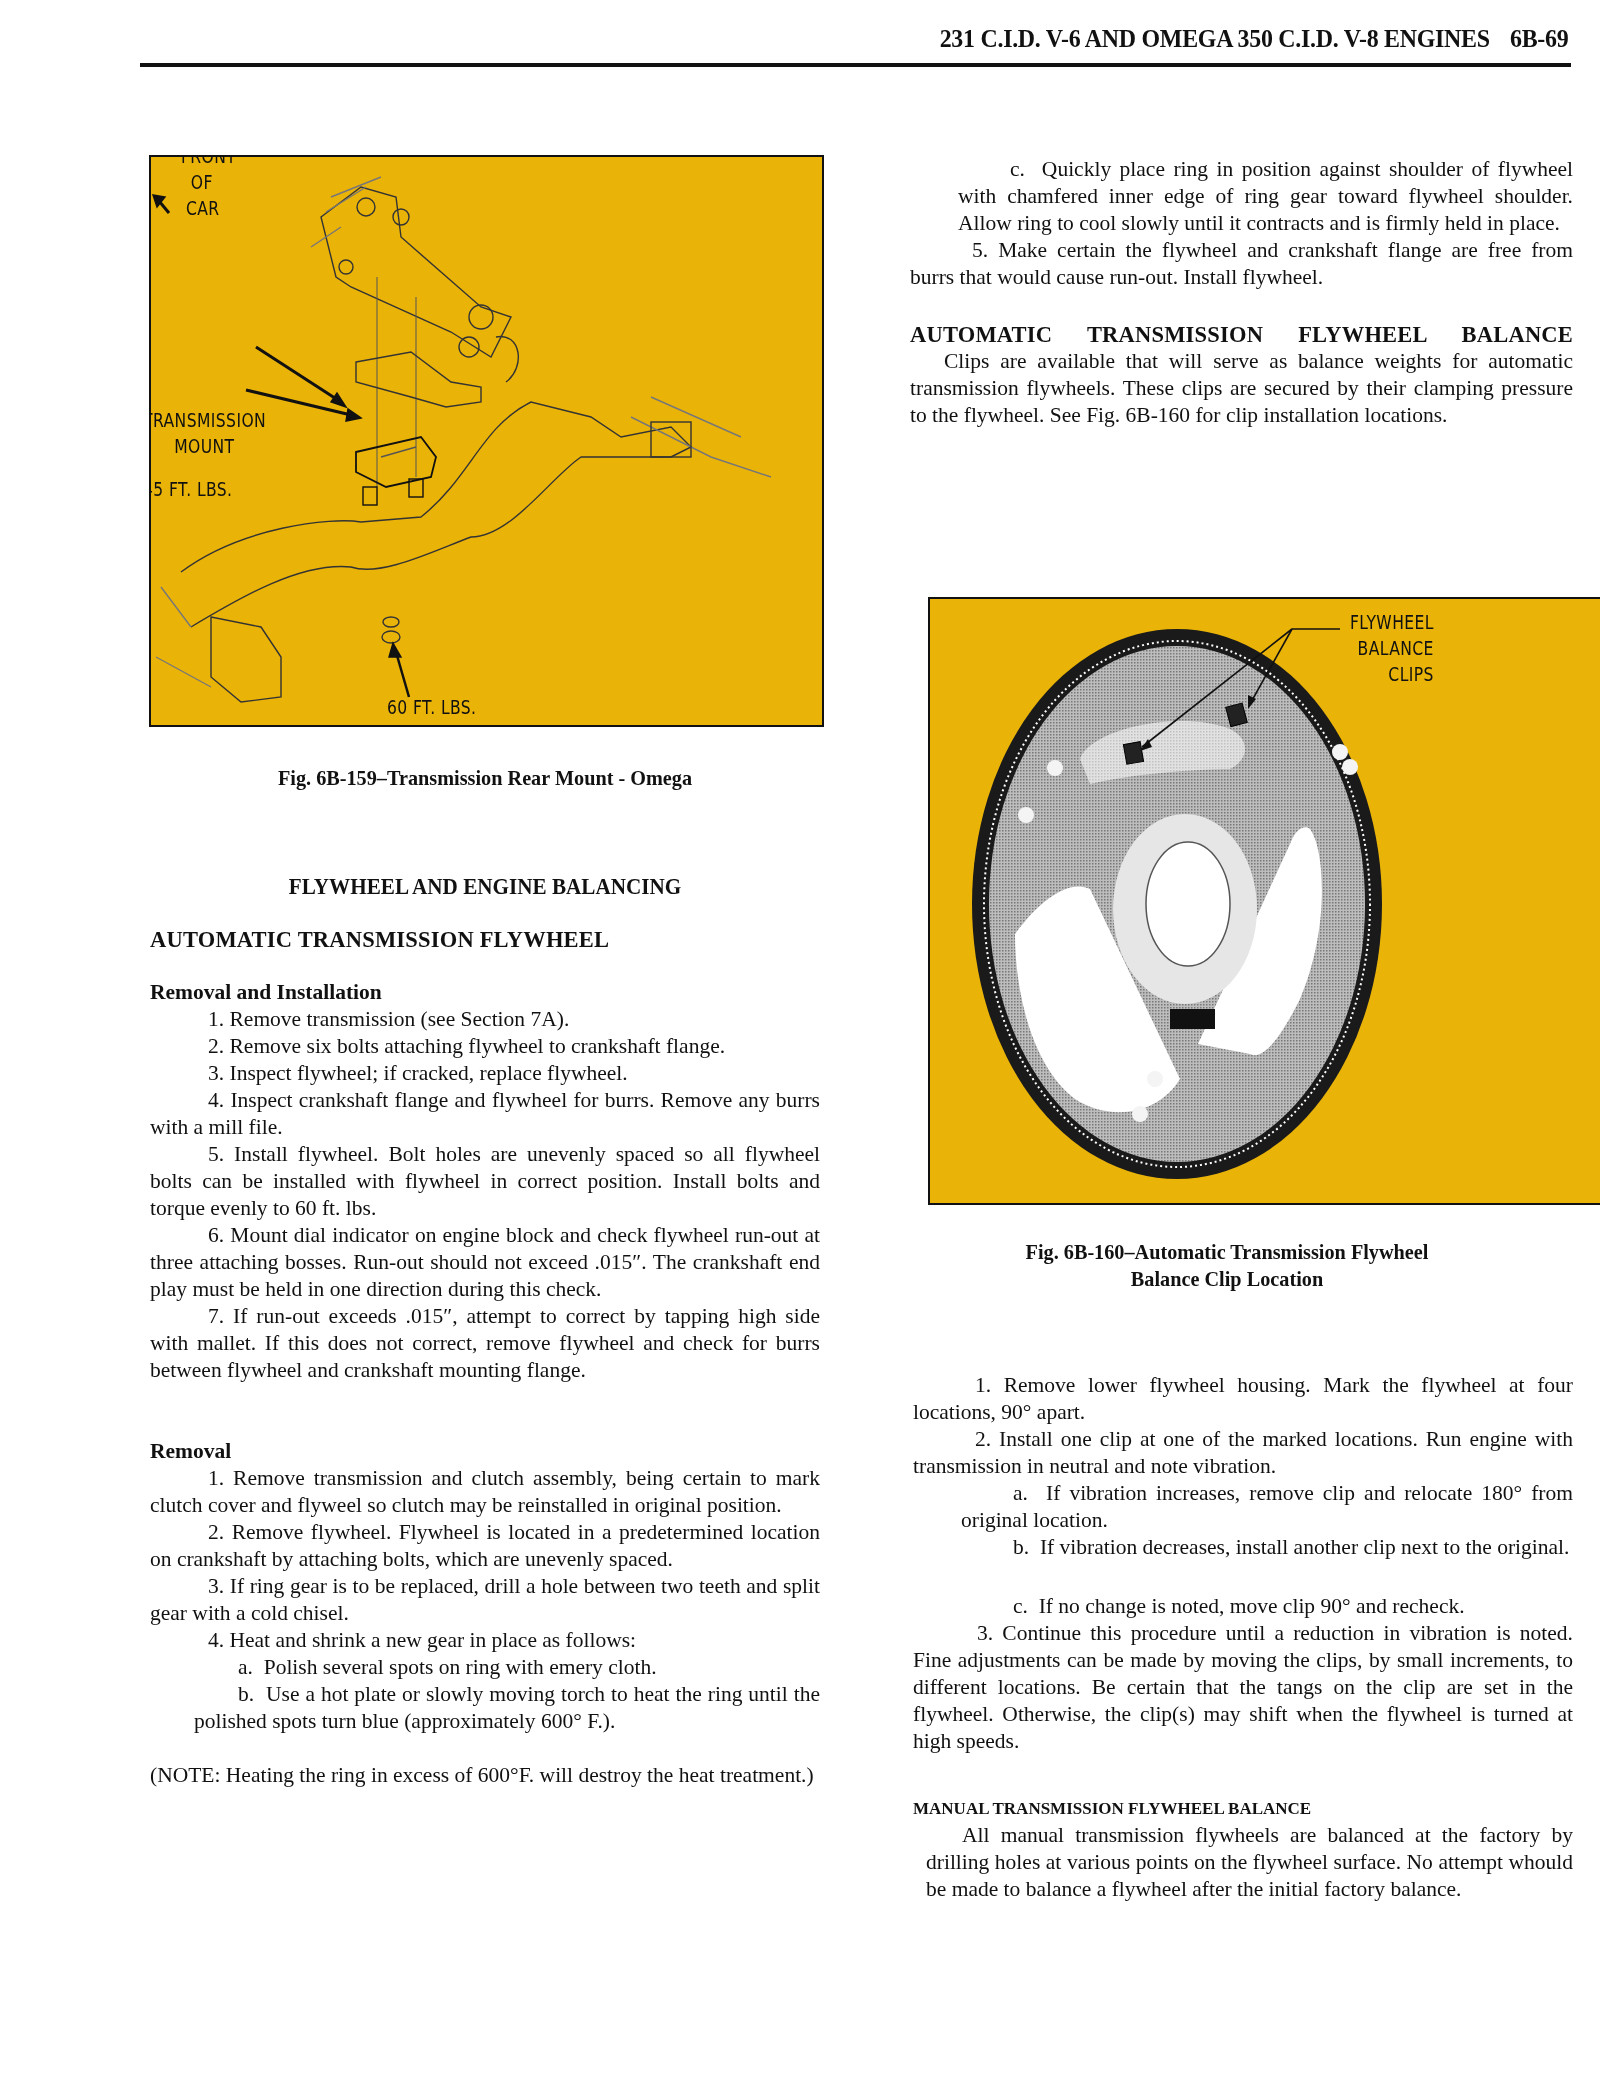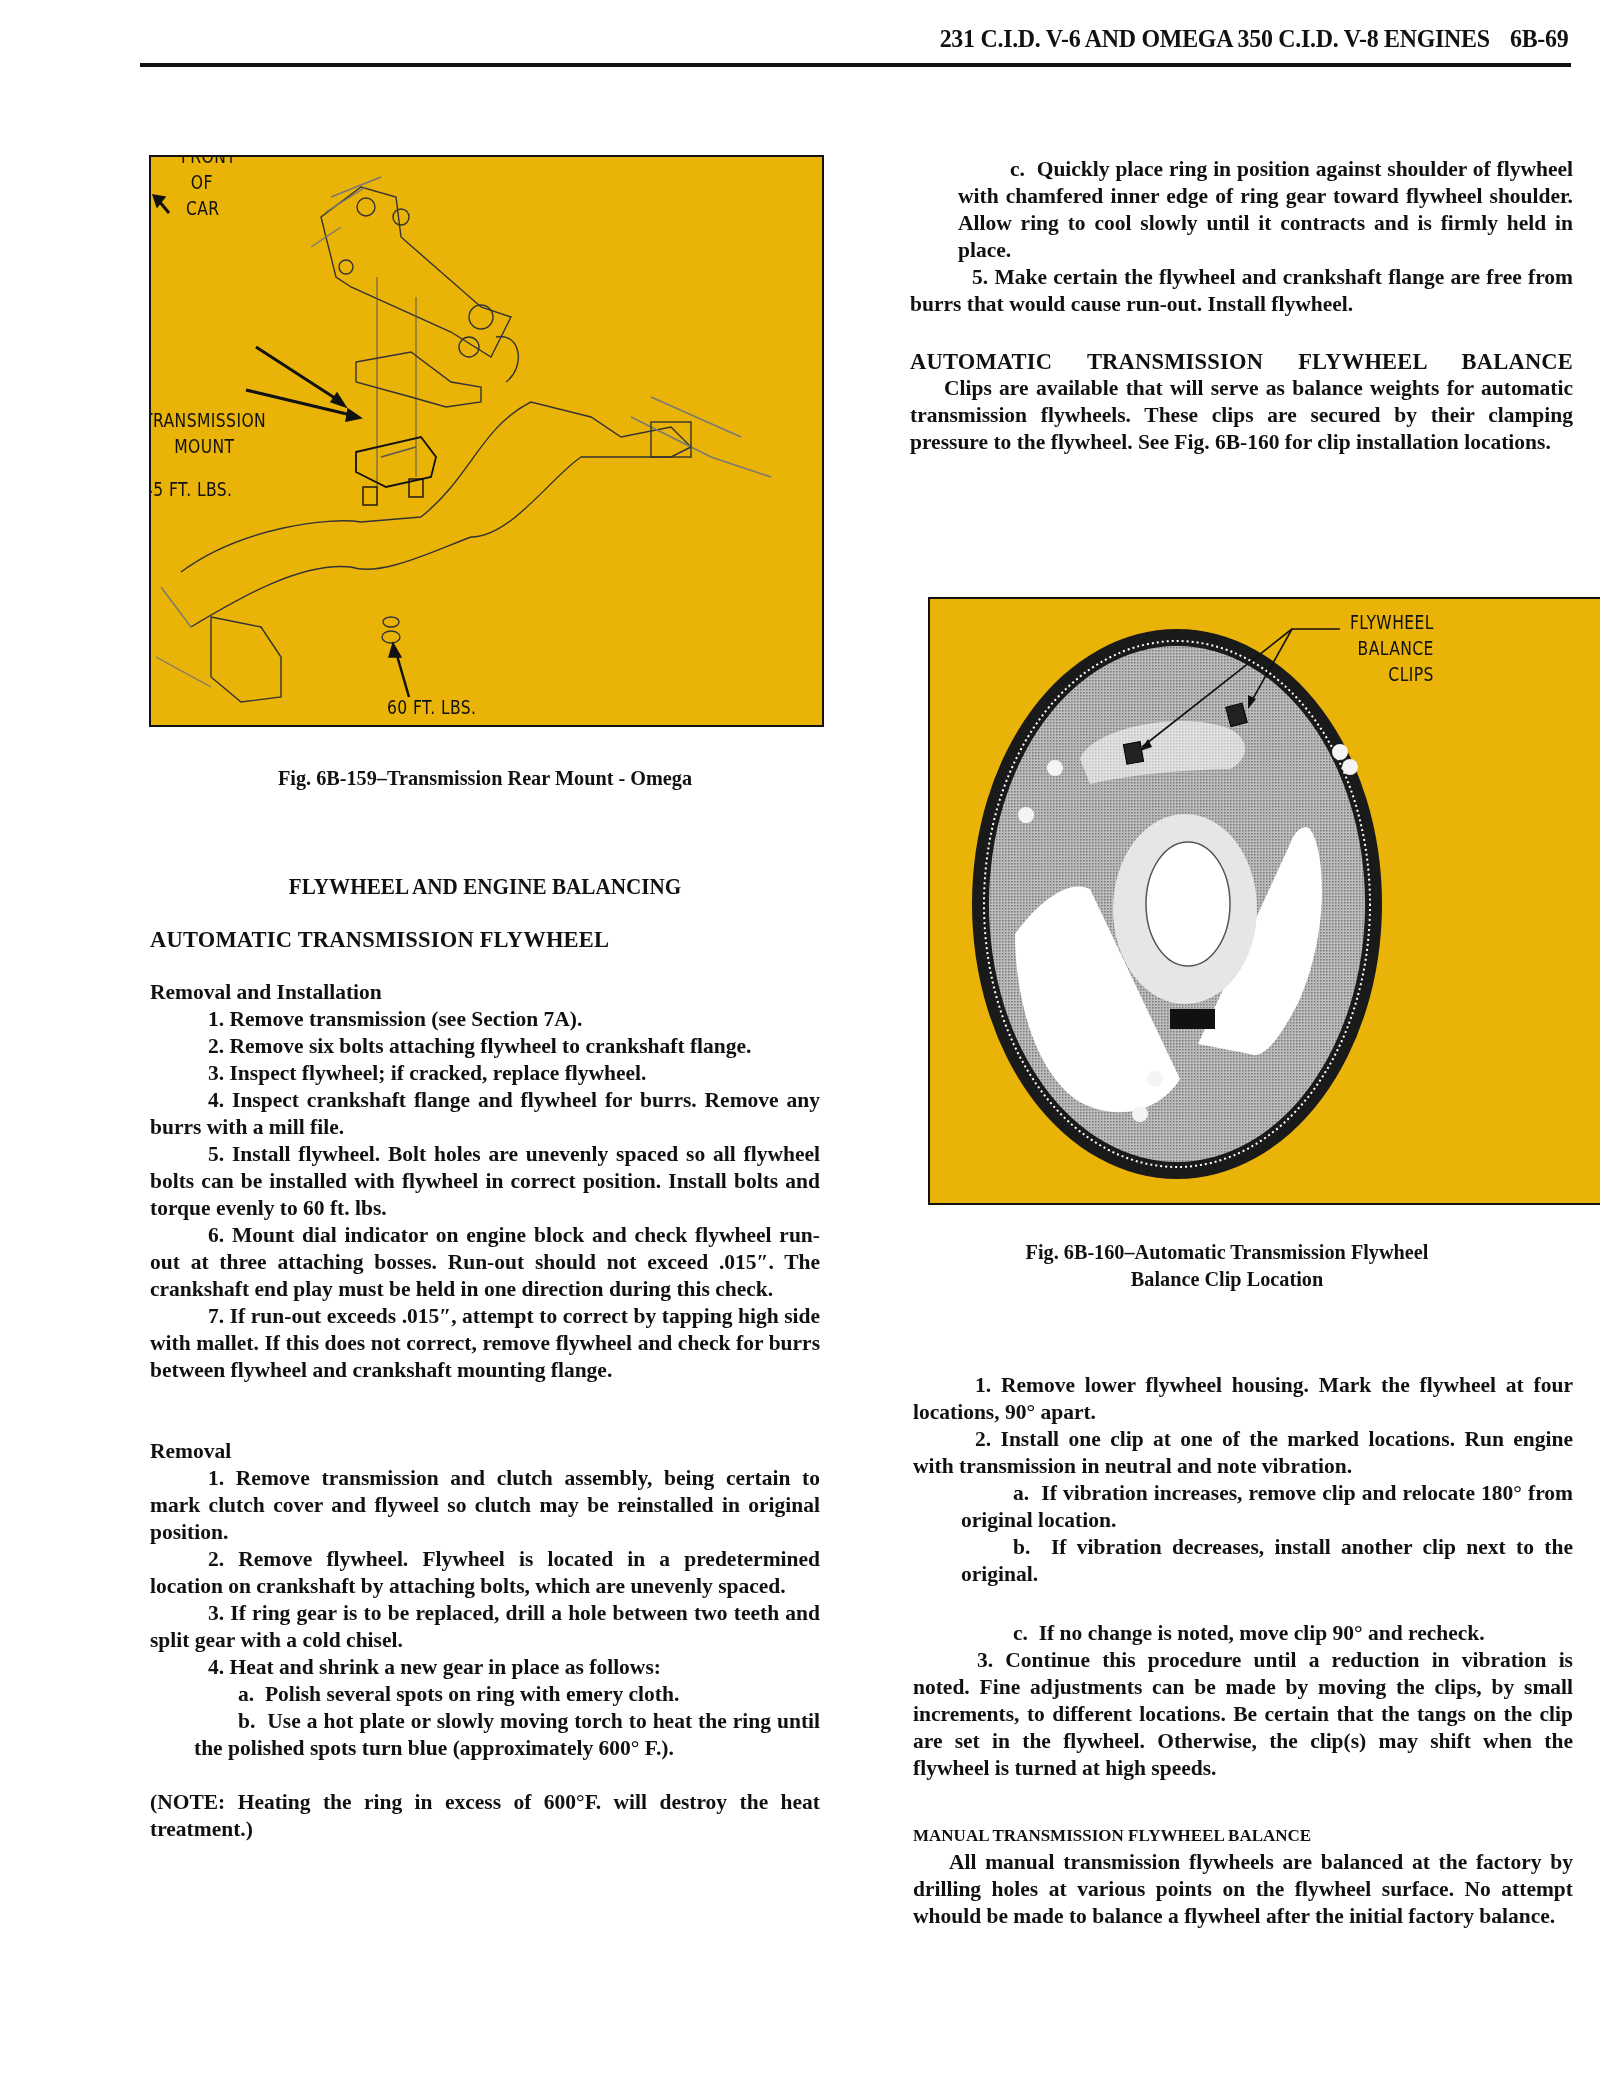--- a/index.html
+++ b/index.html
@@ -5,21 +5,21 @@
   html, body { margin:0; padding:0; background:#ffffff; }
   body { width:1600px; height:2100px; position:relative; overflow:hidden;
          font-family:"Liberation Serif", "DejaVu Serif", serif; color:#111; }
   .abs { position:absolute; }
   .hdr { top:24px; right:32px; font-size:26px; font-weight:bold; letter-spacing:-0.3px; transform:scaleX(0.92); transform-origin:right center; white-space:nowrap;}
   .hdr .pg { margin-left:22px; }
   .rule { top:63px; left:140px; width:1431px; height:4px; background:#111; }
   .fig { border:2.5px solid #111; background:#eab308; overflow:hidden; }
   .caption { font-weight:bold; font-size:22px; text-align:center; line-height:27px; transform:scaleX(0.92); }
   .col { font-size:21.5px; line-height:27px; text-align:justify; }
-  .col p { margin:0;font-weight:bold; }
+  .col p { margin:0; }
   .ind1 { text-indent:58px; }
   .ind2 { text-indent:88px; }
   .hang { padding-left:44px; text-indent:44px; }
   .h1 { font-weight:bold; font-size:22.5px; letter-spacing:0.2px; }
   .h2 { font-weight:bold; font-size:22px; }
   .h3 { font-weight:bold; font-size:21.5px; }
   .lbl { font-family:"DejaVu Sans", sans-serif; font-size:19px; line-height:26px; letter-spacing:0.5px; transform:scaleX(0.82); transform-origin:left top; white-space:nowrap; }
   .gap { height:27px; }
   .gap2 { height:40px; }
 </style>
@@ -177,14 +177,14 @@
 
 <div class="abs col" style="left:913px; top:1372px; width:660px;">
   <p style="text-indent:62px;">1. Remove lower flywheel housing. Mark the flywheel at four locations, 90° apart.</p>
   <p style="text-indent:62px;">2. Install one clip at one of the marked locations. Run engine with transmission in neutral and note vibration.</p>
   <p style="padding-left:48px; text-indent:52px;">a.&nbsp;&nbsp;If vibration increases, remove clip and relocate 180° from original location.</p>
   <p style="padding-left:48px; text-indent:52px;">b.&nbsp;&nbsp;If vibration decreases, install another clip next to the original.</p>
   <p style="padding-left:48px; text-indent:52px;margin-top:32px;">c.&nbsp;&nbsp;If no change is noted, move clip 90° and recheck.</p>
   <p style="text-indent:64px;">3. Continue this procedure until a reduction in vibration is noted. Fine adjustments can be made by moving the clips, by small increments, to different locations. Be certain that the tangs on the clip are set in the flywheel. Otherwise, the clip(s) may shift when the flywheel is turned at high speeds.</p>
   <div class="gap2"></div>
   <p class="h3" style="font-size:17px;">MANUAL TRANSMISSION FLYWHEEL BALANCE</p>
-  <p style="text-indent:36px;">All manual transmission flywheels are balanced at the factory by drilling holes at various points on the flywheel surface. No attempt whould be made to balance a flywheel after the initial factory balance.</p>
+  <p style="text-indent:36px;margin-left:13px;">All manual transmission flywheels are balanced at the factory by drilling holes at various points on the flywheel surface. No attempt whould be made to balance a flywheel after the initial factory balance.</p>
 </div>
 
 </body></html>

